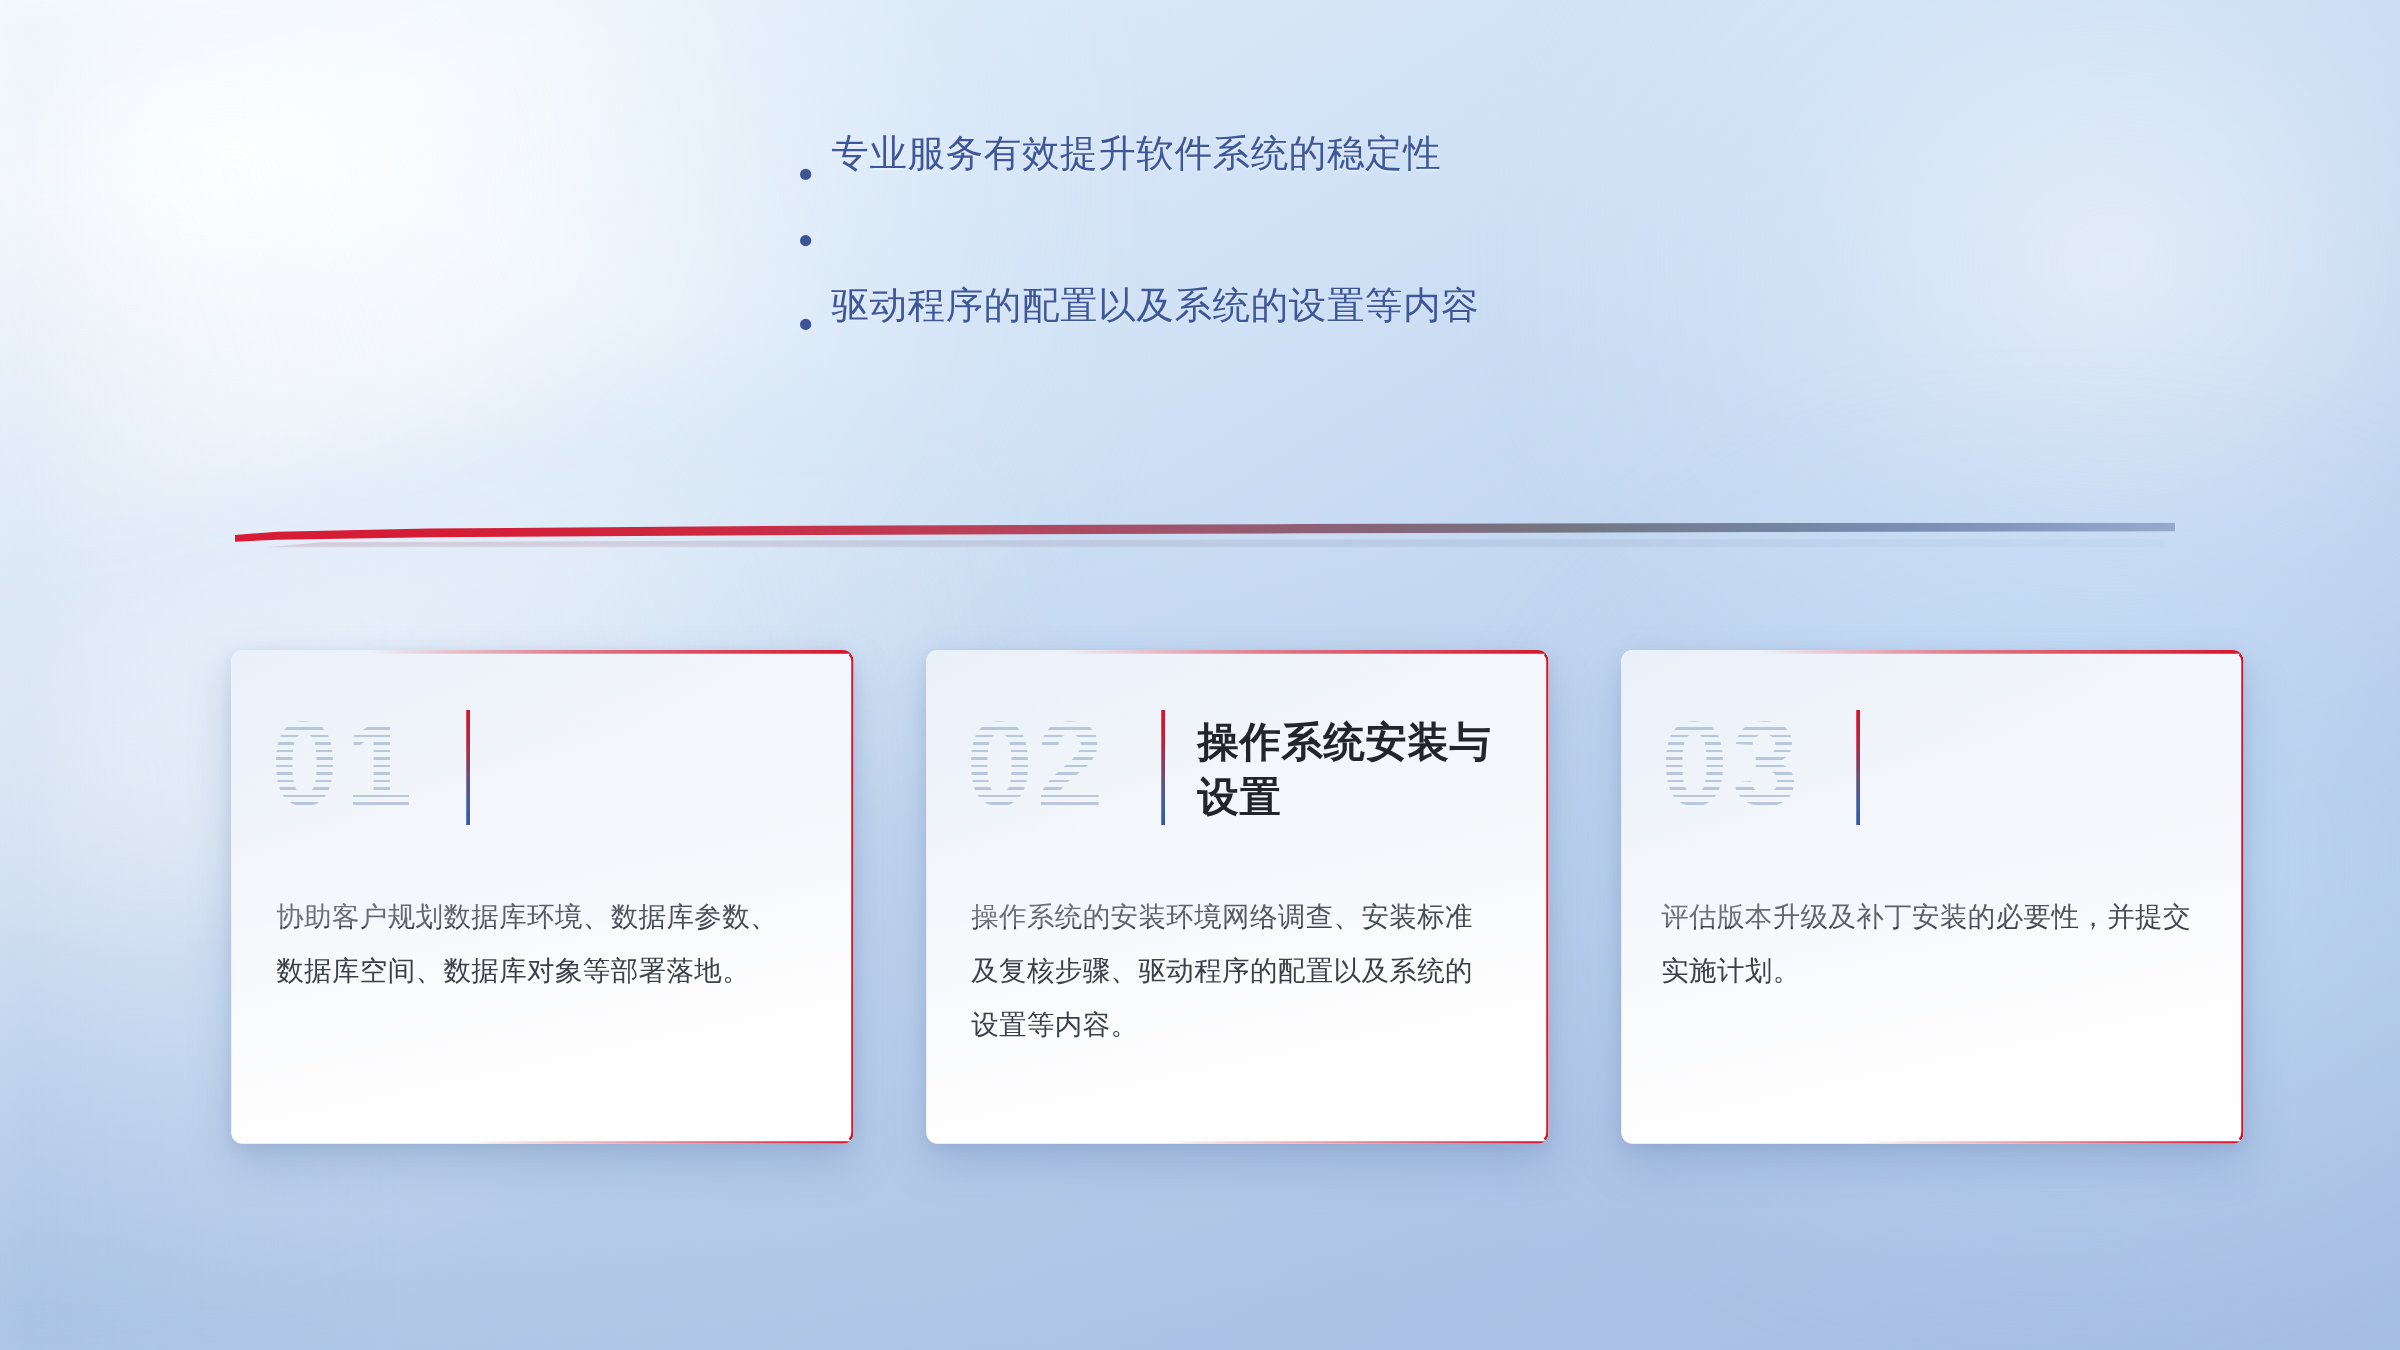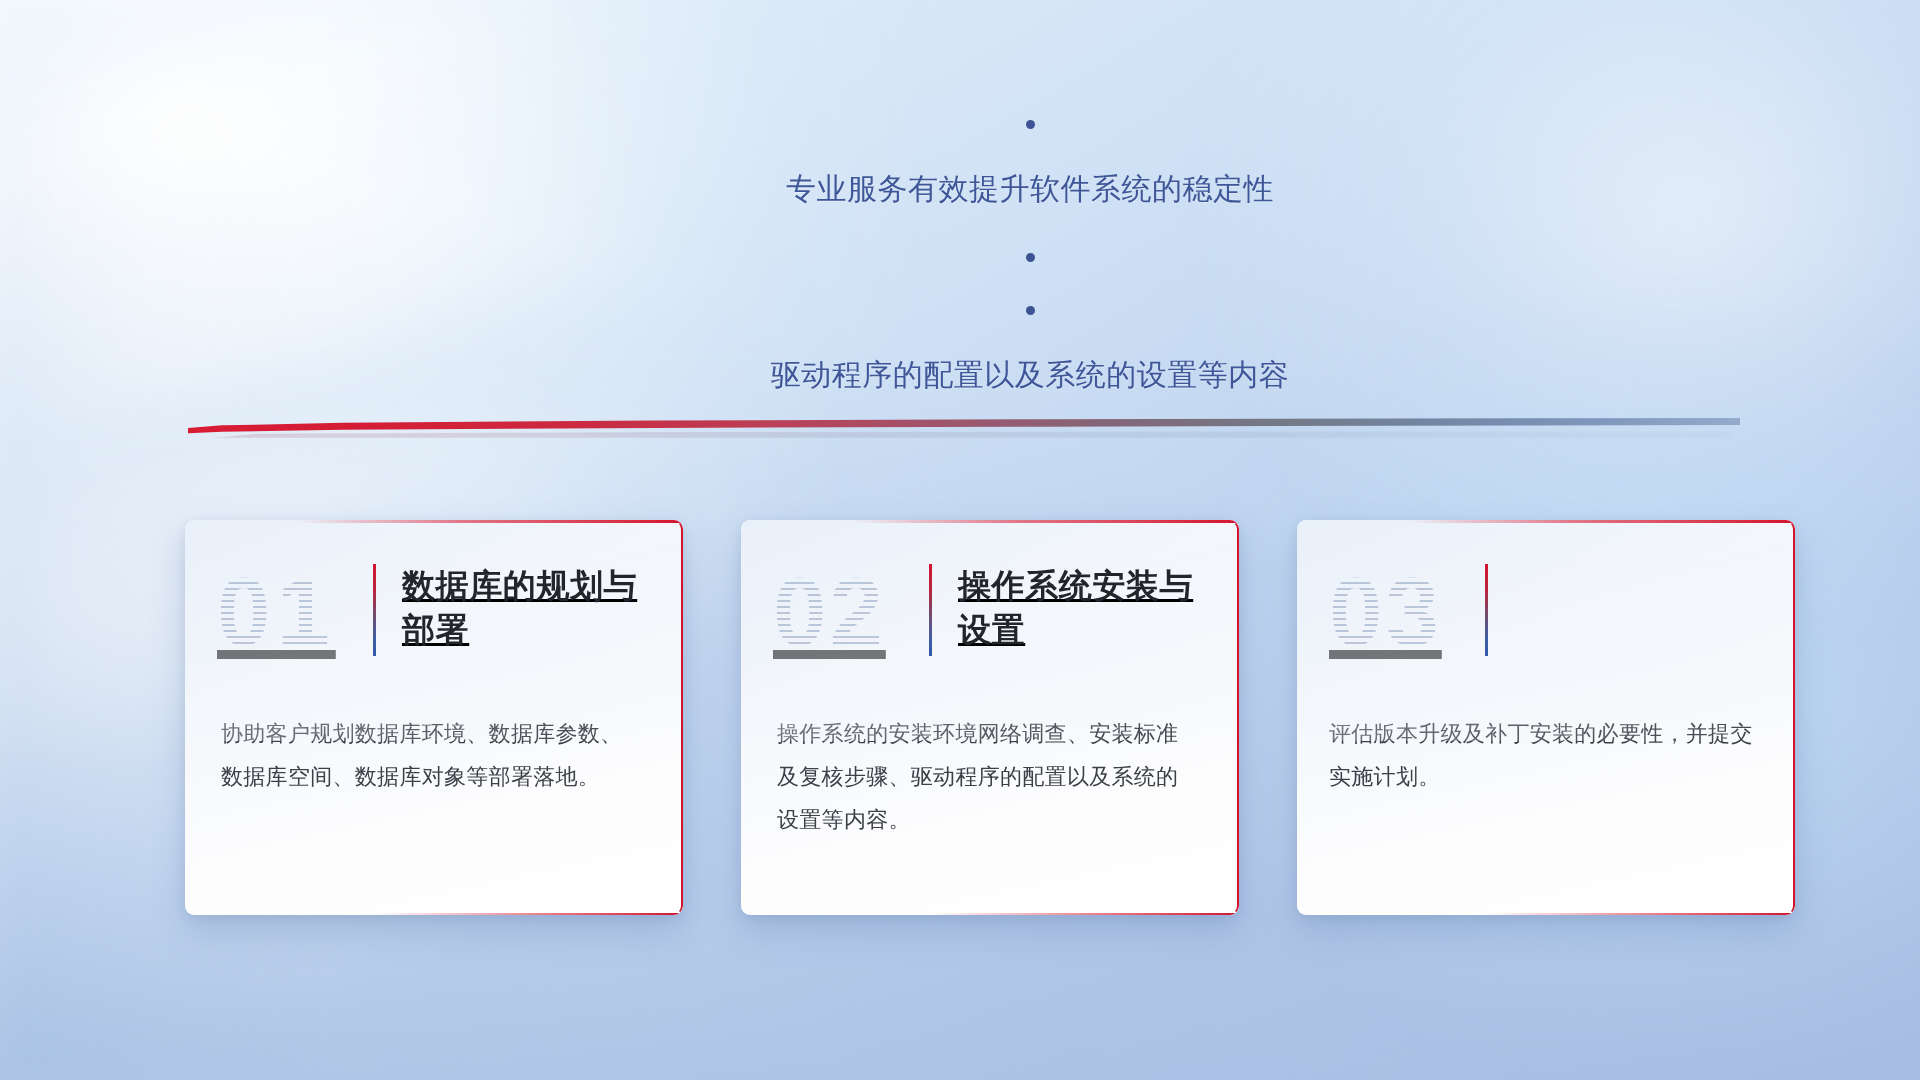--- a/index.html
+++ b/index.html
@@ -55,23 +55,22 @@
     position:absolute;left:0;top:0;width:300px;height:1080px;
     background:linear-gradient(90deg,rgba(171,198,232,.42) 0%,rgba(171,198,232,0) 100%);
     filter:blur(18px);
   }
 
   
   .bullets{
     position:absolute;left:640px;top:104px;width:780px;
   }
   .bullet-row{
-    display:flex;align-items:center;gap:40px;
+    display:flex;align-items:flex-end;gap:16px;
     margin-bottom:28px;
-    flex-direction:column;
   }
   .bullet-dot{
     width:9px;height:9px;border-radius:50%;
     background:#3c5394;margin-top:16px;flex:0 0 auto;
   }
   .bullet-text{
     font-size:30px;line-height:1.32;color:#3f5799;
     letter-spacing:.5px;font-weight:500;
     text-shadow:0 1px 1px rgba(255,255,255,.35);
   }
@@ -124,22 +123,22 @@
     background:linear-gradient(90deg,rgba(212,20,44,0) 0%,rgba(212,20,44,.45) 45%,#d4142c 100%);
     pointer-events:none;
   }
   .card-sheen{
     position:absolute;left:0;top:0;width:100%;height:56%;
     background:linear-gradient(160deg,rgba(226,236,248,.75) 0%,rgba(240,245,251,.35) 46%,rgba(255,255,255,0) 100%);
     pointer-events:none;
   }
 
   .card-head{
-    position:relative;display:flex;align-items:flex-start;
-    padding:44px 0 0 26px;height:140px;box-sizing:border-box;text-decoration:underline;
+    position:relative;display:flex;align-items:flex-end;
+    padding:44px 0 0 26px;height:140px;box-sizing:border-box;
   }
   .ghost-num{
     position:relative;width:160px;flex:0 0 auto;
     font-size:96px;font-weight:700;line-height:1;
     letter-spacing:2px;
     color:#b9c6d8;
     background-image:repeating-linear-gradient(
       to bottom,
       rgba(120,142,178,.85) 0px,
       rgba(120,142,178,.85) 2px,
@@ -214,21 +213,20 @@
   <div class="cards">
 
     <div class="card">
       <div class="card-sheen"></div>
       <div class="card-edge"></div>
       <div class="card-edge-top"></div>
       <div class="card-edge-bottom"></div>
       <div class="card-head">
         <div class="ghost-num">01</div>
         <div class="head-rule"></div>
-        <div class="card-title">数据库的规划与部署</div>
       </div>
       <div class="card-body">协助客户规划数据库环境、数据库参数、数据库空间、数据库对象等部署落地。</div>
     </div>
 
     <div class="card">
       <div class="card-sheen"></div>
       <div class="card-edge"></div>
       <div class="card-edge-top"></div>
       <div class="card-edge-bottom"></div>
       <div class="card-head">

